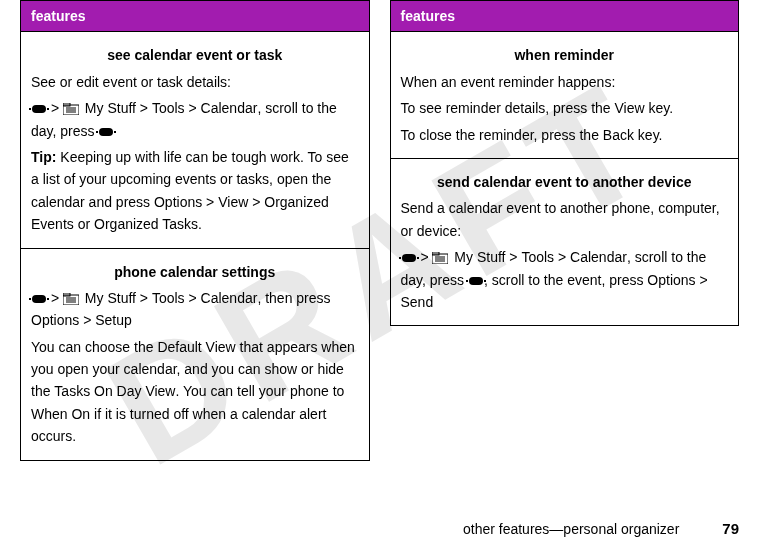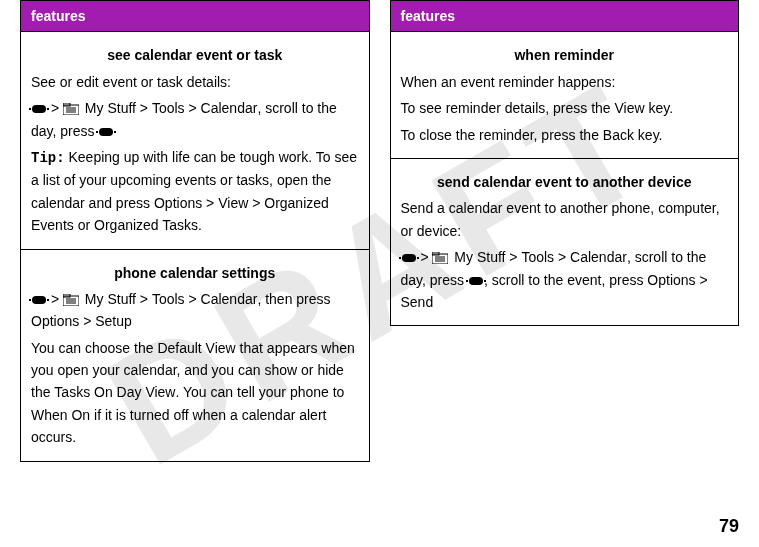--- a/index.html
+++ b/index.html
@@ -73,33 +73,33 @@
     top: 3px;
   }
   .navkey::before { left: -3px; }
   .navkey::after { right: -3px; }
   .folder-icon {
     display: inline-block;
     vertical-align: middle;
     margin-right: 2px;
   }
   .folder-icon svg { display: block; }
-  .b { font-weight: bold; font-family: Liberation Mono, monospace; font-stretch: condensed; }
+  .b { font-weight: bold; font-family: Liberation Sans, sans-serif; font-stretch: condensed; }
   .cond { font-family: "Arial Narrow", Arial, sans-serif; font-weight: normal; }
   .footer {
     position: absolute;
     bottom: 10px;
     right: 20px;
     z-index: 1;
     font-size: 14px;
     display: flex;
     align-items: baseline;
     gap: 20px;
   }
-  .pagenum { font-weight: bold; font-size: 18px; }
+  .pagenum { font-weight: bold; font-size: 15px; margin-left: 23px; }
   p { margin: 4px 0; }
 </style>
 </head>
 <body>
 
 <div class="watermark">DRAFT</div>
 
 <div class="columns">
 
   <div class="col">
@@ -196,14 +196,15 @@
           <span class="cond">Calendar</span><span>, scroll to the day, press </span><span class="navkey"></span><span>, scroll to the event, press </span><span class="cond">Options</span><span> &gt; </span><span class="cond">Send</span>
         </p>
       </td>
           </tr>
     </tbody>
       </table>
   </div>
 </div>
 
 <div class="footer">
+  <span>other features—personal organizer</span>
   <span class="pagenum">79</span>
 </div>
 
 </body></html>

